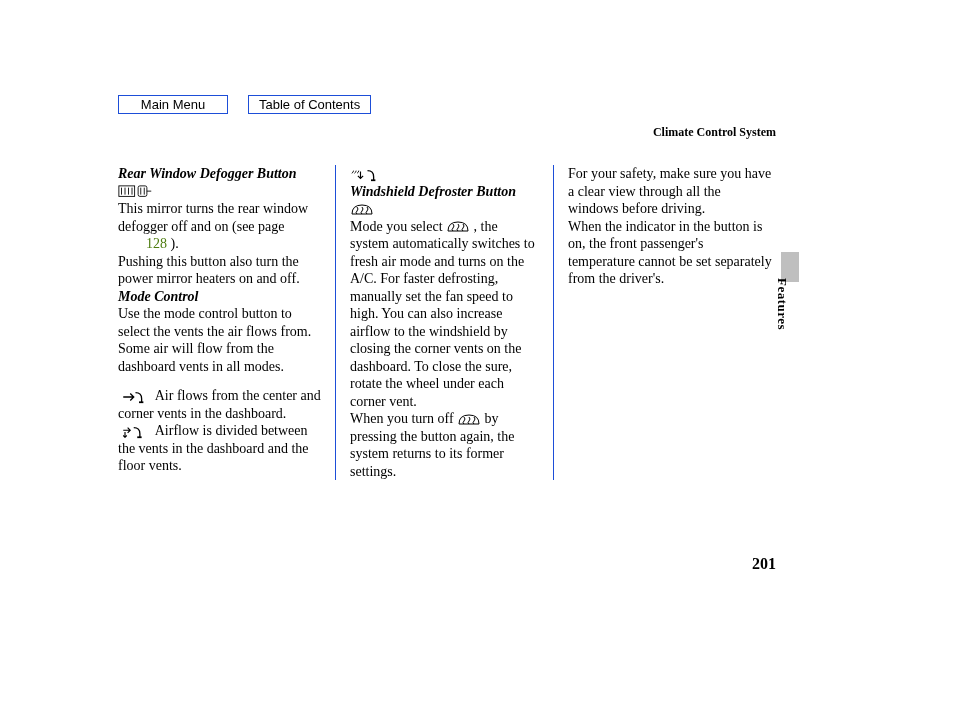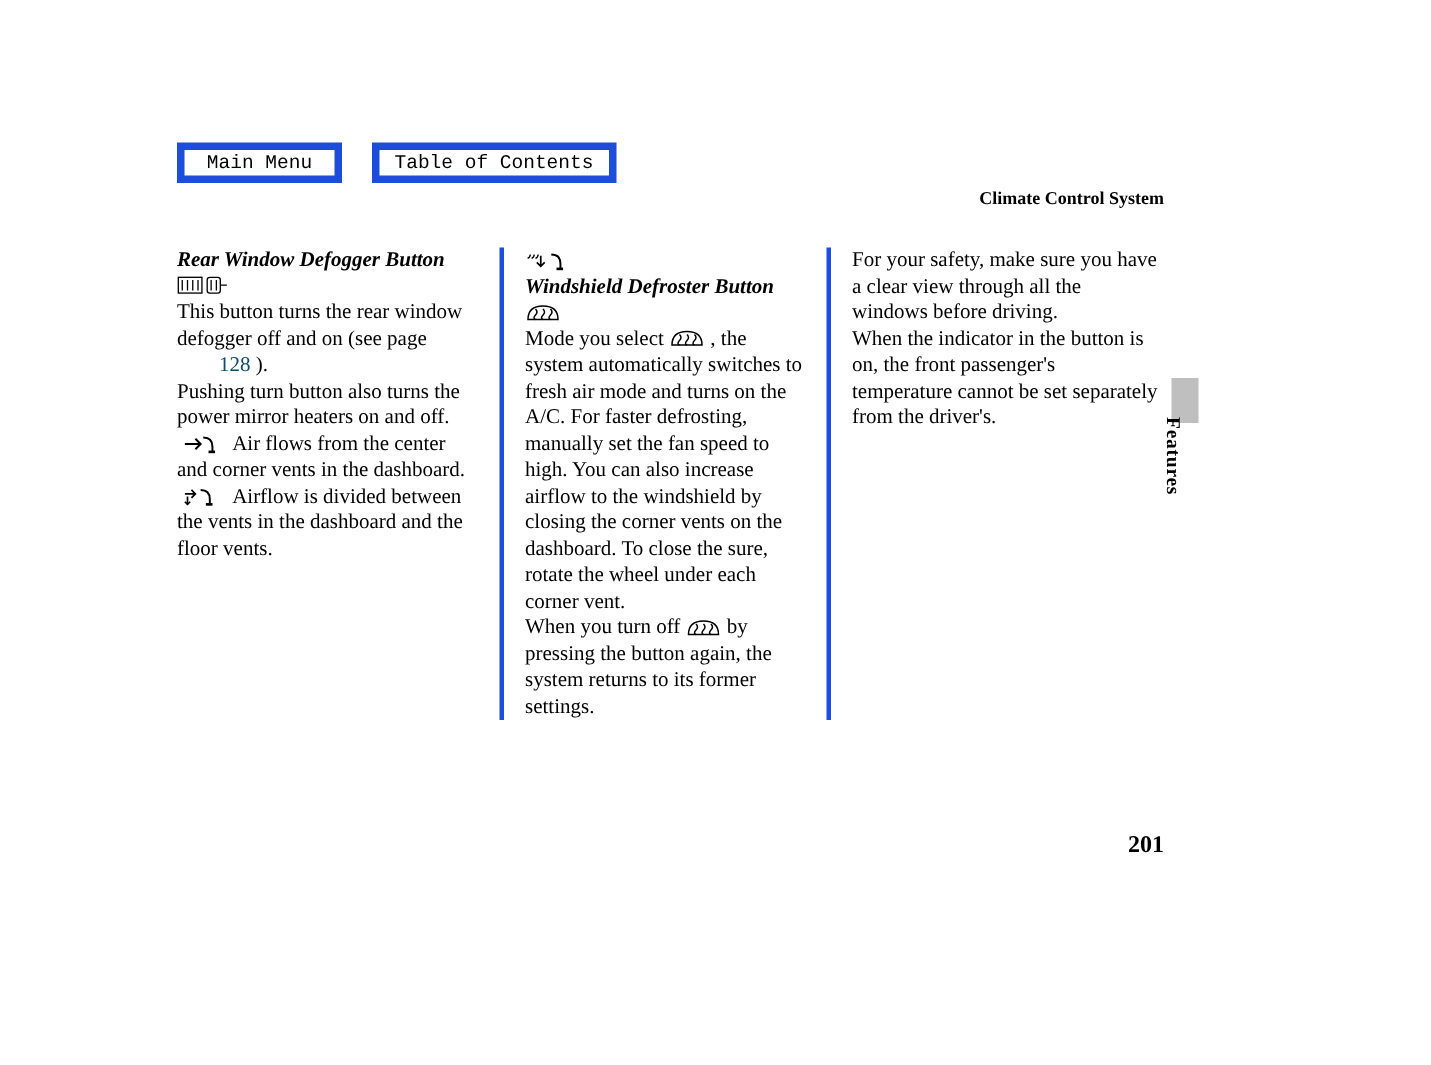--- a/index.html
+++ b/index.html
@@ -14,23 +14,23 @@
     position: relative;
   }
   .nav-boxes {
     position: absolute;
     top: 95px;
     left: 118px;
     display: flex;
     gap: 20px;
   }
   .nav-box {
-    border: 5px solid #1d4ed8;
+    border: 1px solid #1d4ed8;
     background: #fff;
-    font-family: Liberation Mono, monospace;
+    font-family: Liberation Sans, sans-serif;
     font-size: 13px;
     padding: 1px 10px;
     min-width: 110px;
     text-align: center;
     cursor: pointer;
   }
   .page-title {
     position: absolute;
     top: 125px;
     right: 178px;
@@ -41,28 +41,28 @@
     position: absolute;
     top: 165px;
     left: 118px;
     display: flex;
     font-size: 14px;
     line-height: 1.25;
   }
   .col {
     width: 218px;
     padding-right: 14px;
-    border-right: 3px solid #1d4ed8;
+    border-right: 1px solid #1d4ed8;
   }
   .col + .col { padding-left: 14px; }
   .col:last-child { border-right: none; padding-right: 0; }
   .col p { margin: 0 0  0 0; }
   .para { margin: 0 0 12px 0; }
   .sub-heading { font-style: italic; font-weight: bold; }
-  .page-ref { color: #0c4a6e; margin-left: 28px; }
+  .page-ref { color: #4d7c0f; margin-left: 28px; }
   .tab-marker {
     position: absolute;
     top: 252px;
     right: 155px;
     width: 18px;
     height: 30px;
     background: #bfbfbf;
   }
   .side-label {
     position: absolute;
@@ -102,24 +102,28 @@
       <span class="sub-heading">Rear Window Defogger Button</span>
       <span>
         <svg class="inline-icon" viewBox="0 0 40 16">
             <rect x="1" y="1" width="18" height="12" fill="none" stroke="#000"></rect>
             <path d="M4 3 v8 M8 3 v8 M12 3 v8 M16 3 v8" stroke="#000"></path>
             <rect x="23" y="1" width="10" height="12" rx="2" fill="none" stroke="#000"></rect>
             <path d="M26 3 v8 M30 3 v8" stroke="#000"></path>
             <line x1="33" y1="7" x2="38" y2="7" stroke="#000"></line>
           </svg>
       </span><br>
-      <span>This button turns the rear window defogger off and on (see page </span><span class="page-ref">128</span><span> ).</span>
-    </p>
-    <p class="para">Pushing turn button also turns the power mirror heaters on and off.</p>
-
+      <span>This mirror turns the rear window defogger off and on (see page </span><span class="page-ref">128</span><span> ).</span>
+    </p>
+    <p class="para">Pushing this button also turn the power mirror heaters on and off.</p>
+
+    <p class="para" style="margin-bottom:12px">
+      <span class="sub-heading">Mode Control</span><br>
+      <span>Use the mode control button to select the vents the air flows from. Some air will flow from the dashboard vents in all modes.</span>
+    </p>
 
     <p class="para">
       <span>
         <svg class="inline-icon" viewBox="0 0 30 16">
             <path d="M6 8 L18 8 M14 4 L18 8 L14 12" stroke="#000" fill="none" stroke-width="1.5"></path>
             <path d="M20 3 Q27 3 27 10 L27 14" stroke="#000" fill="none" stroke-width="1.5"></path>
             <rect x="24" y="13" width="5" height="2" fill="#000"></rect>
           </svg>
       </span>&nbsp;&nbsp;<span>Air flows from the center and corner vents in the dashboard.</span>
     </p>

